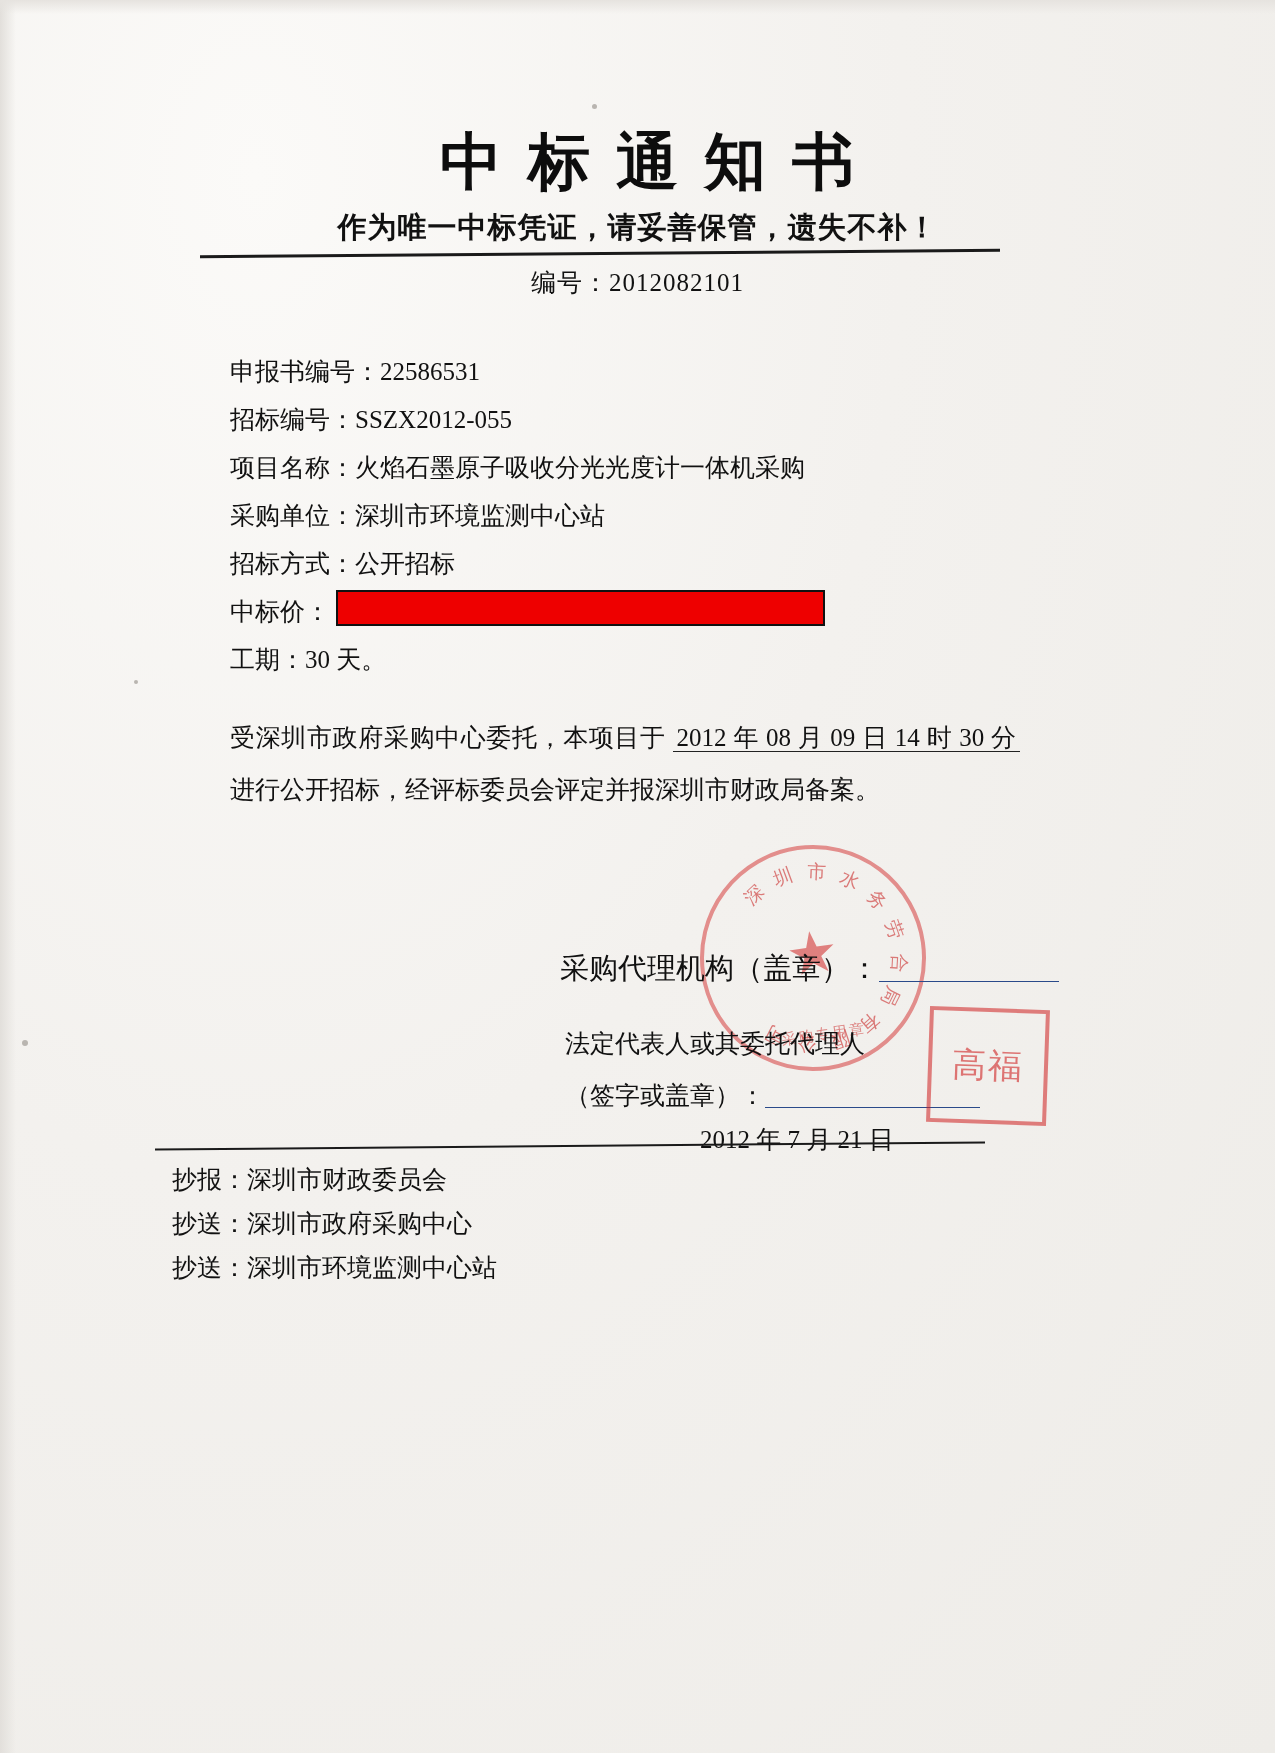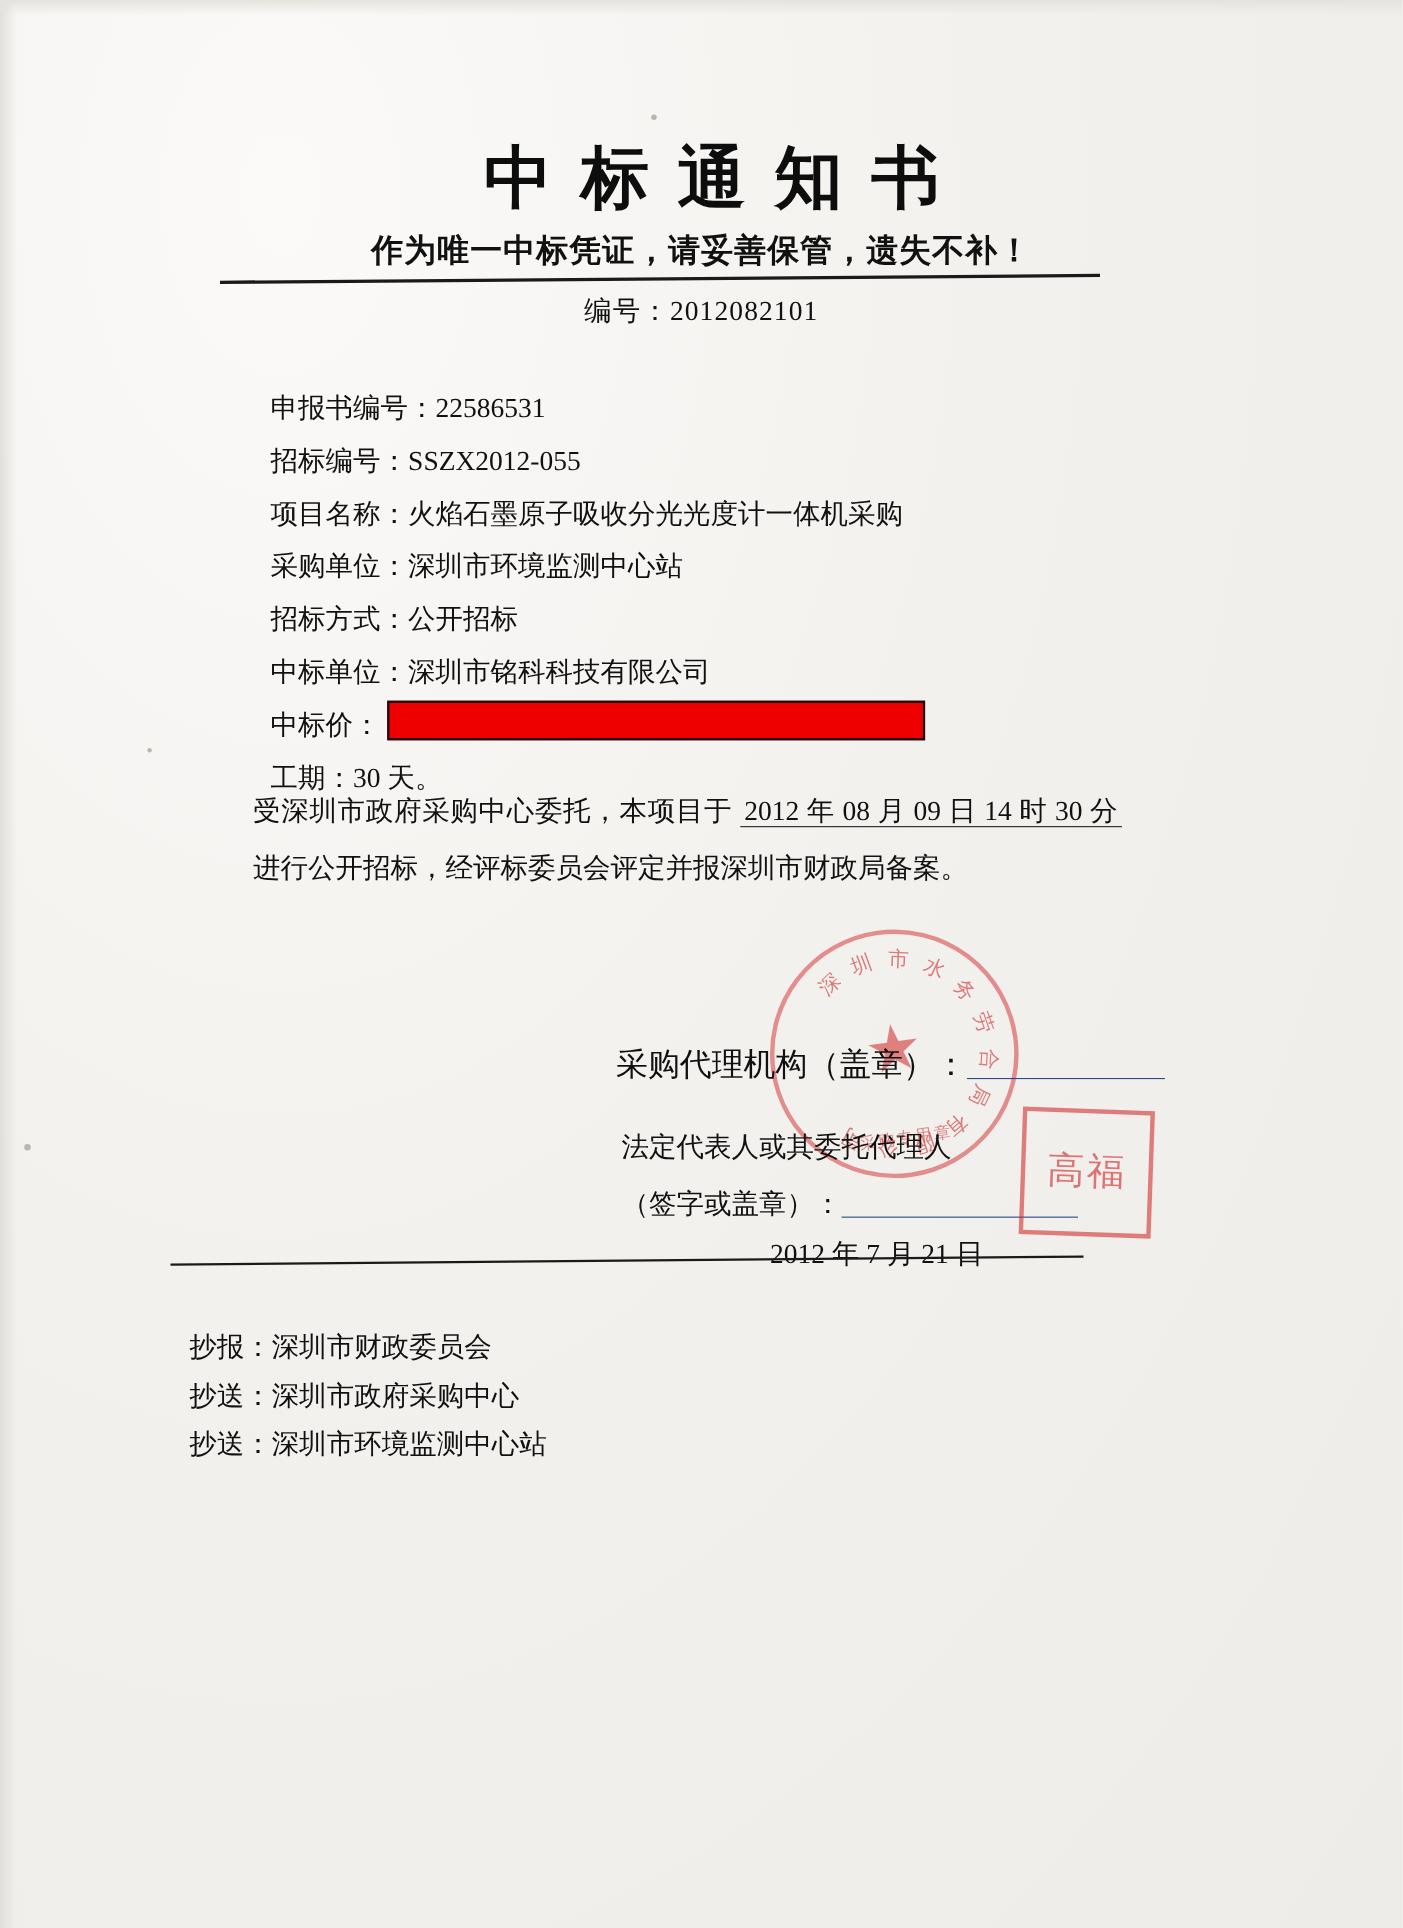--- a/index.html
+++ b/index.html
@@ -78,21 +78,20 @@
     position: absolute;
     left: 230px;
     top: 348px;
     width: 800px;
     font-size: 25px;
     line-height: 48px;
   }
   .field-row {
     white-space: nowrap;
     position: relative;
-    margin-left: 16px;
   }
   .field-label { }
   .field-value { }
 
   .redaction {
     display: inline-block;
     width: 485px;
     height: 32px;
     background: #ee0000;
     border: 2px solid #111;
@@ -160,21 +159,20 @@
     border-top: 2px solid #1a1a1a;
     transform: rotate(-0.5deg);
   }
 
   .cc-block {
     position: absolute;
     left: 172px;
     top: 1158px;
     font-size: 25px;
     line-height: 44px;
-    margin-top: 46px;
   }
 
   
   .seal-round {
     position: absolute;
     left: 700px;
     top: 845px;
     width: 218px;
     height: 218px;
     border-radius: 50%;
@@ -270,23 +268,20 @@
       <span class="field-label">招标编号：</span><span class="field-value">SSZX2012-055</span>
     </div>
     <div class="field-row">
       <span class="field-label">项目名称：</span><span class="field-value">火焰石墨原子吸收分光光度计一体机采购</span>
     </div>
     <div class="field-row">
       <span class="field-label">采购单位：</span><span class="field-value">深圳市环境监测中心站</span>
     </div>
     <div class="field-row">
       <span class="field-label">招标方式：</span><span class="field-value">公开招标</span>
-    </div>
-    <div class="field-row">
-      <span class="field-label">中标单位：</span><span class="field-value">深圳市铭科科技有限公司</span>
     </div>
     <div class="field-row">
       <span class="field-label">中标价：</span><span class="redaction"></span>
     </div>
     <div class="field-row">
       <span class="field-label">工期：</span><span class="field-value">30 天。</span>
     </div>
   </div>
 
   <div class="para p1">

